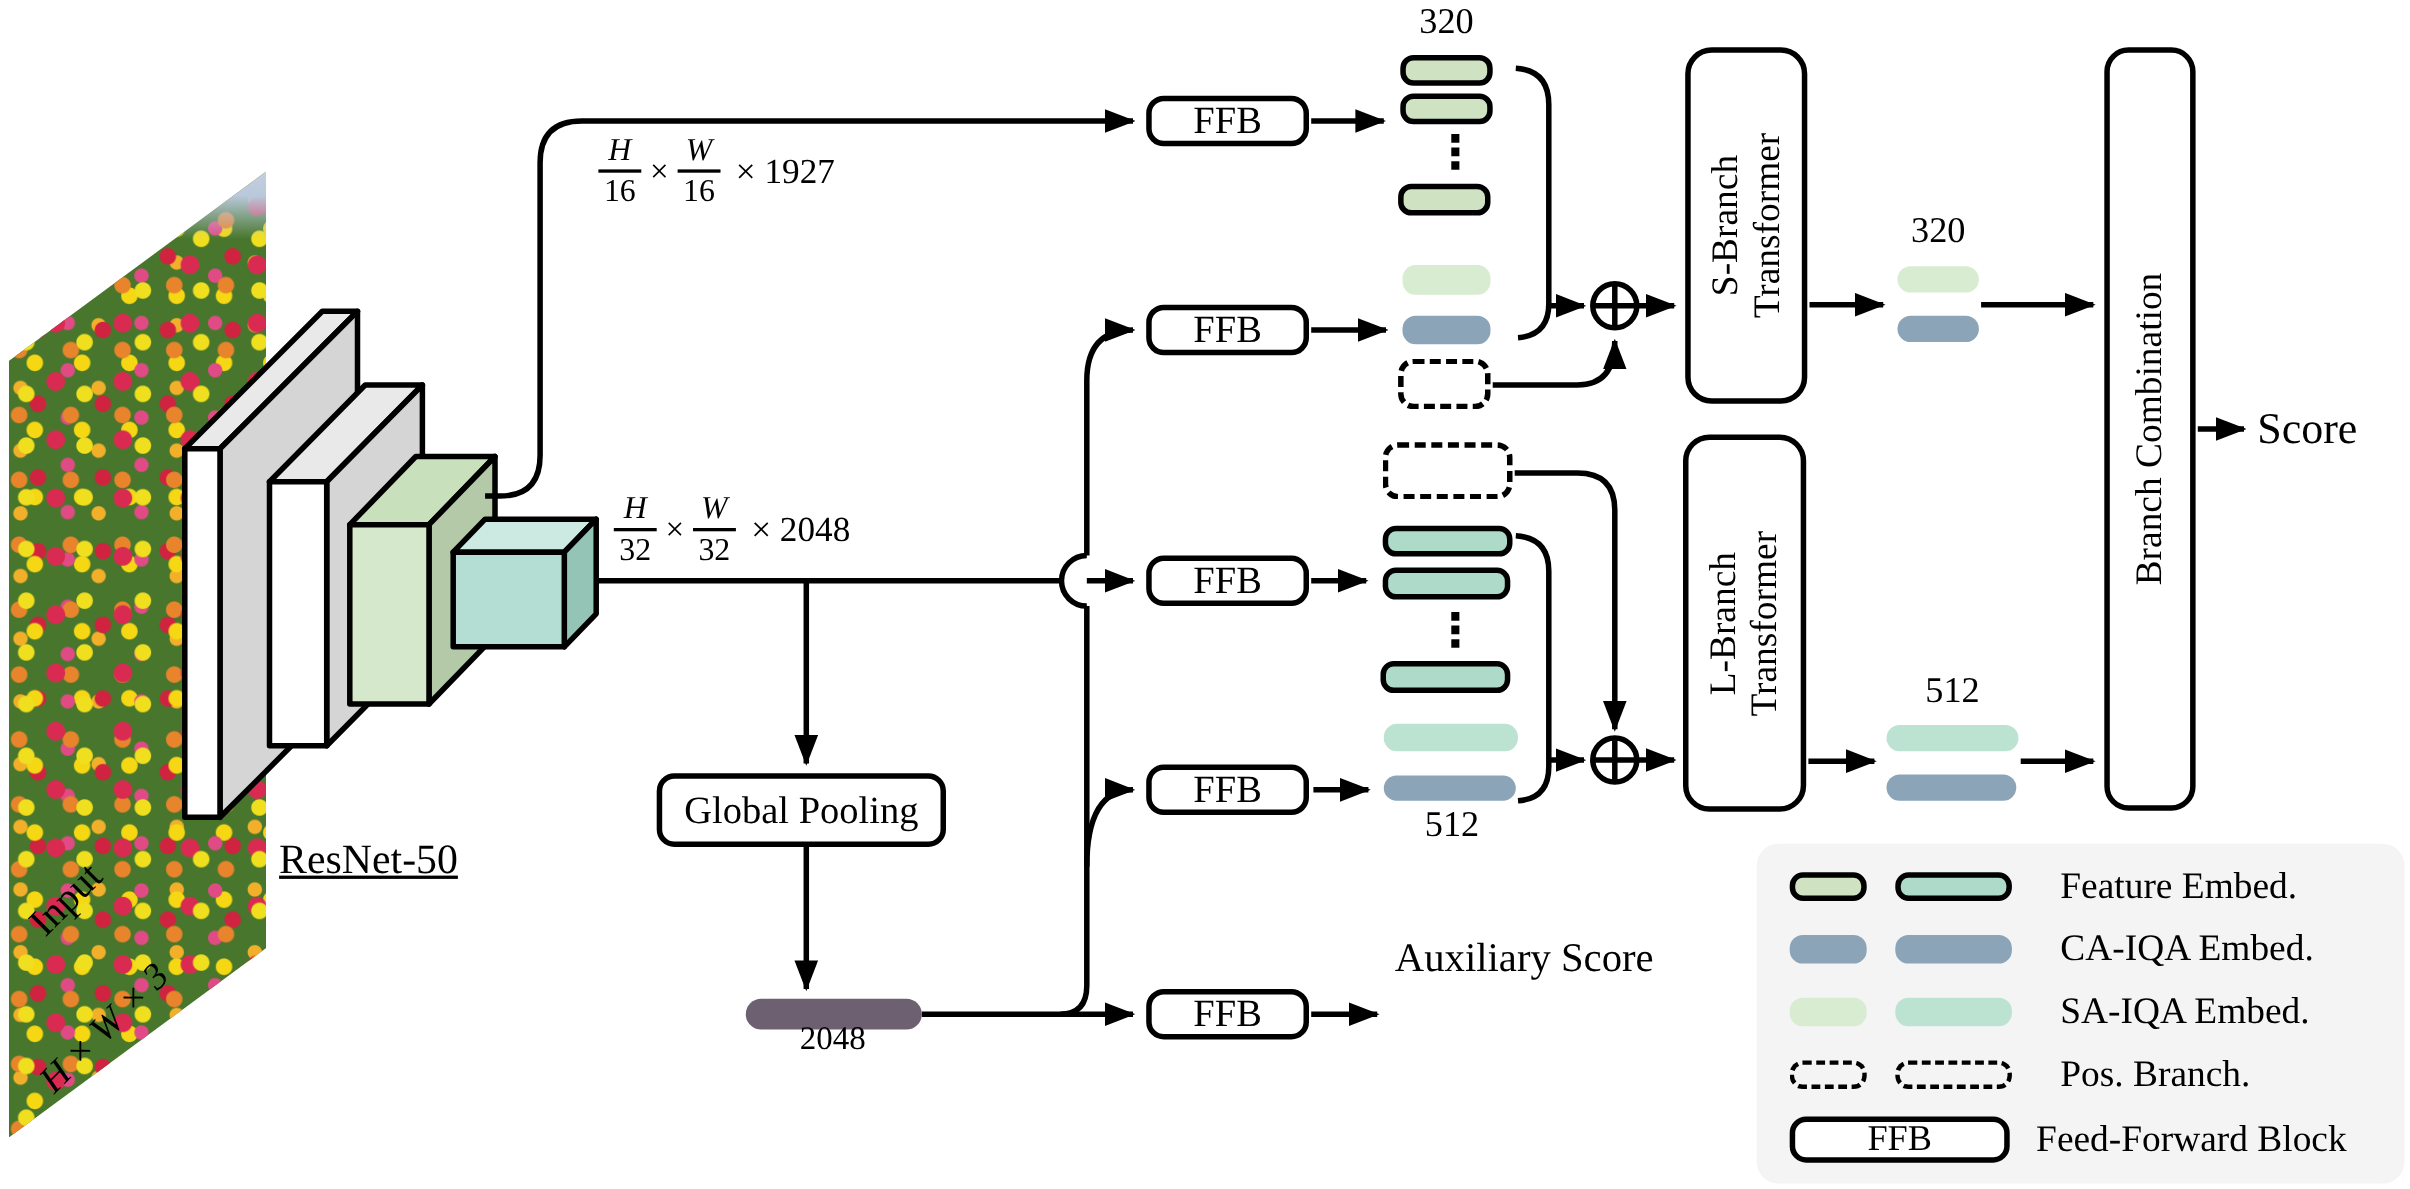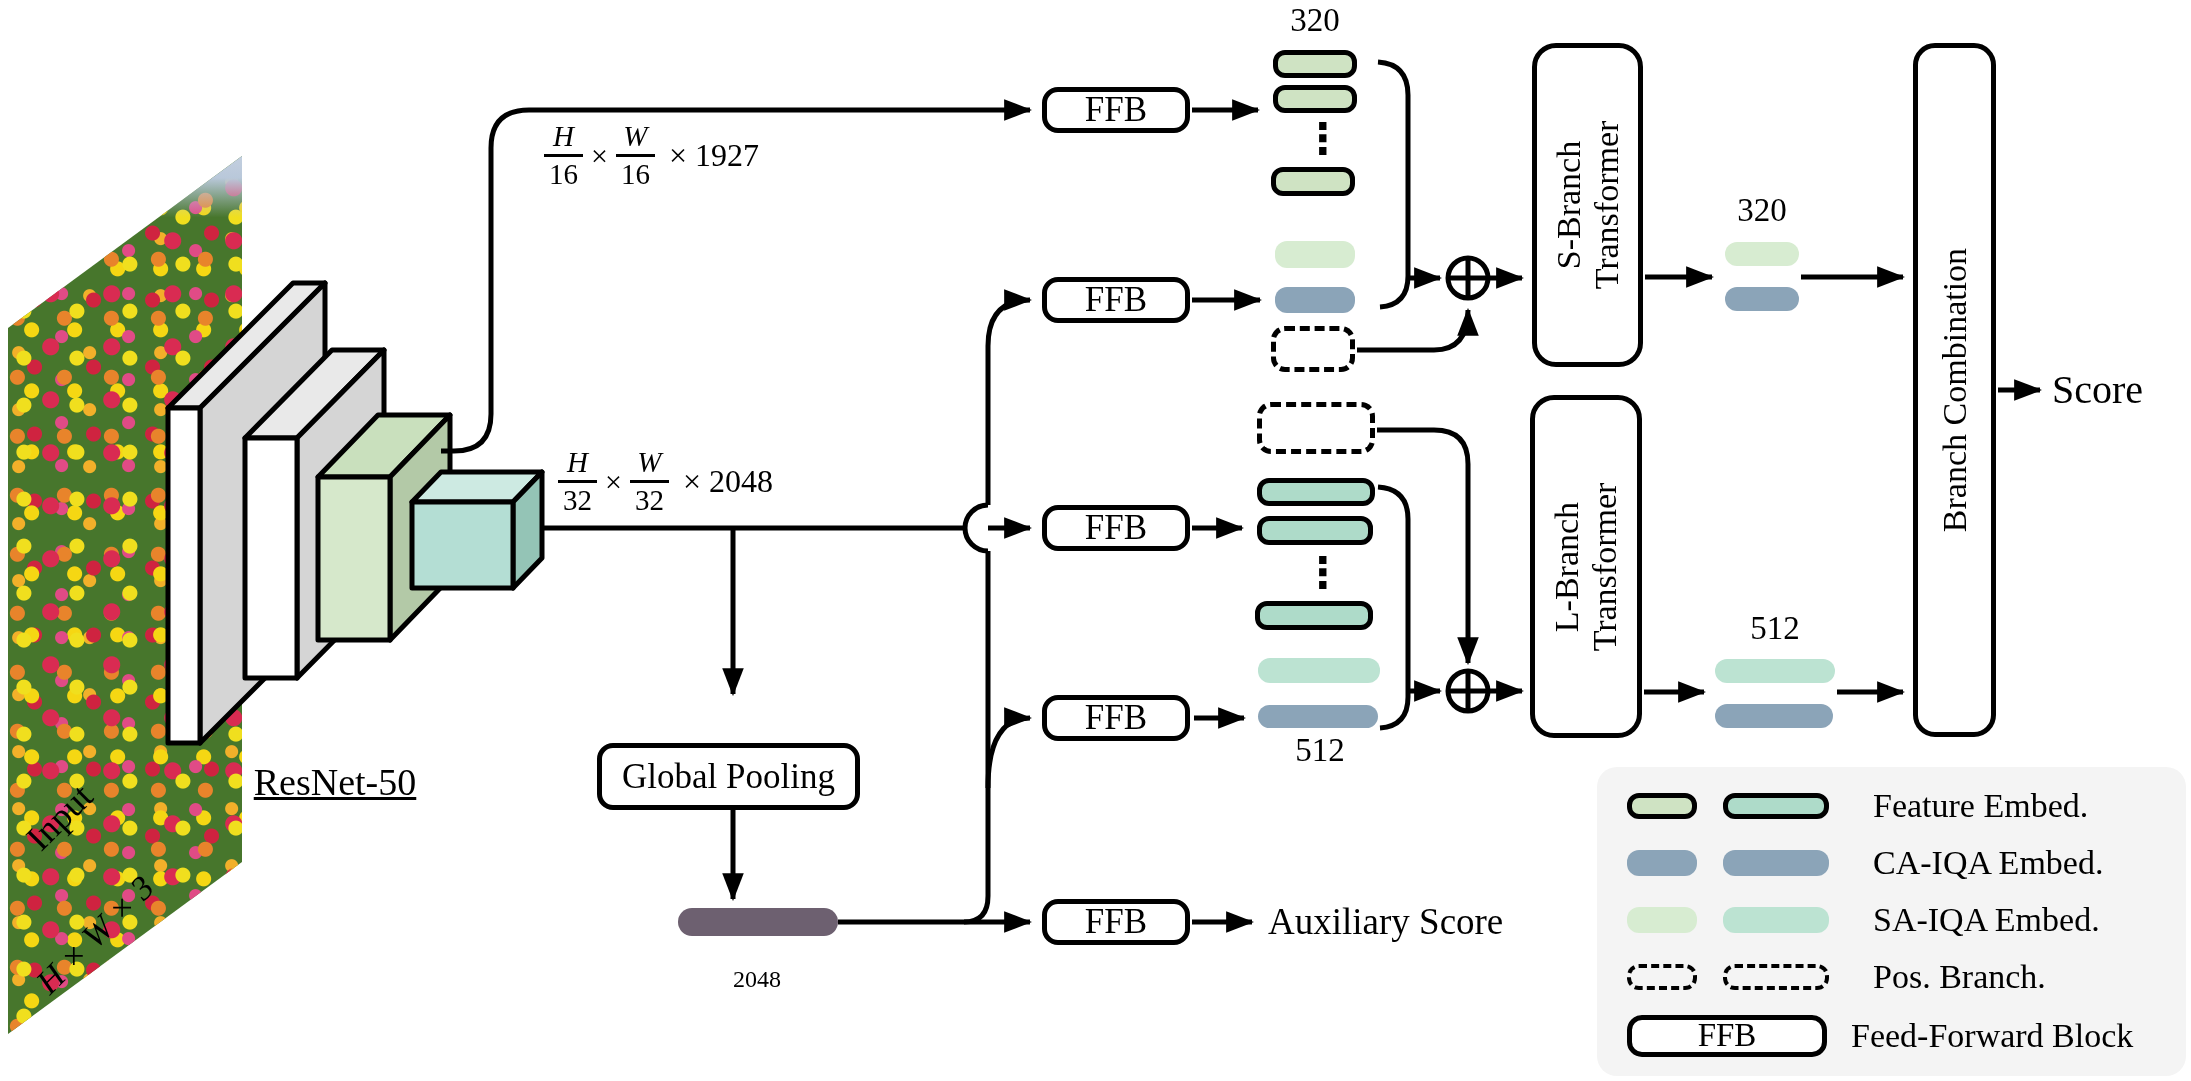--- a/index.html
+++ b/index.html
@@ -21,21 +21,21 @@
       radial-gradient(circle at 80% 20%,#e04b86 0 6px,rgba(0,0,0,0) 7px),
       radial-gradient(circle at 55% 85%,#f5d713 0 7px,rgba(0,0,0,0) 8px),
       radial-gradient(circle at 45% 15%,#cf2340 0 7px,rgba(0,0,0,0) 8px),
       radial-gradient(circle at 15% 45%,#f2b02a 0 6px,rgba(0,0,0,0) 7px);
     background-size:100% 100%,53px 47px,61px 53px,47px 59px,67px 43px,43px 61px,59px 67px,71px 57px;}
 
   
   .block{position:absolute;background:#fff;border:5px solid #000;box-sizing:border-box;}
   .ffb{width:148px;height:46px;left:1042px;border-radius:16px;display:flex;
        align-items:center;justify-content:center;font-size:35px;}
-  .rounded{border-radius:16px;margin-top:40px;}
+  .rounded{border-radius:16px;}
 
   
   .bar{position:absolute;box-sizing:border-box;}
   .outlined{border:5px solid #000;}
   .r12{border-radius:12px;}
   .r14{border-radius:14px;}
   .dashedbox{position:absolute;box-sizing:border-box;background:#fff;
              border:5px dashed #000;border-radius:14px;}
   .dots{position:absolute;font-size:42px;font-weight:bold;line-height:1;
         font-family:"DejaVu Sans",sans-serif;}
@@ -191,22 +191,22 @@
   </div>
 
   <div class="block ffb" style="top:87px;">FFB</div>
   <div class="block ffb" style="top:277px;">FFB</div>
   <div class="block ffb" style="top:505px;">FFB</div>
   <div class="block ffb" style="top:695px;">FFB</div>
   <div class="block ffb" style="top:899px;">FFB</div>
 
   <div class="block rounded" style="left:597px;top:703px;width:263px;height:67px;display:flex;align-items:center;justify-content:center;font-size:35px;">Global Pooling</div>
   <div class="bar pp r14" style="left:678px;top:908px;width:160px;height:28px;"></div>
-  <div class="txt center" style="left:687px;top:966px;width:140px;font-size:24px;">2048</div>
-  <div class="txt" style="left:1268px;top:902px;font-size:37px;">Auxiliary Score</div>
+  <div class="txt center" style="left:687px;top:928px;width:140px;font-size:30px;">2048</div>
+  <div class="txt" style="left:1268px;top:852px;font-size:37px;">Auxiliary Score</div>
 
   <div class="txt center" style="left:1270px;top:2px;width:90px;font-size:33px;">320</div>
   <div class="bar fg outlined r12" style="left:1273px;top:50px;width:84px;height:28px;"></div>
   <div class="bar fg outlined r12" style="left:1273px;top:85px;width:84px;height:28px;"></div>
   <div class="dots" style="left:1302px;top:118px;">⋮</div>
   <div class="bar fg outlined r12" style="left:1271px;top:167px;width:84px;height:29px;"></div>
   <div class="bar sg r12" style="left:1275px;top:241px;width:80px;height:27px;"></div>
   <div class="bar cb r12" style="left:1275px;top:287px;width:80px;height:26px;"></div>
   <div class="dashedbox" style="left:1271px;top:326px;width:84px;height:46px;"></div>
 

